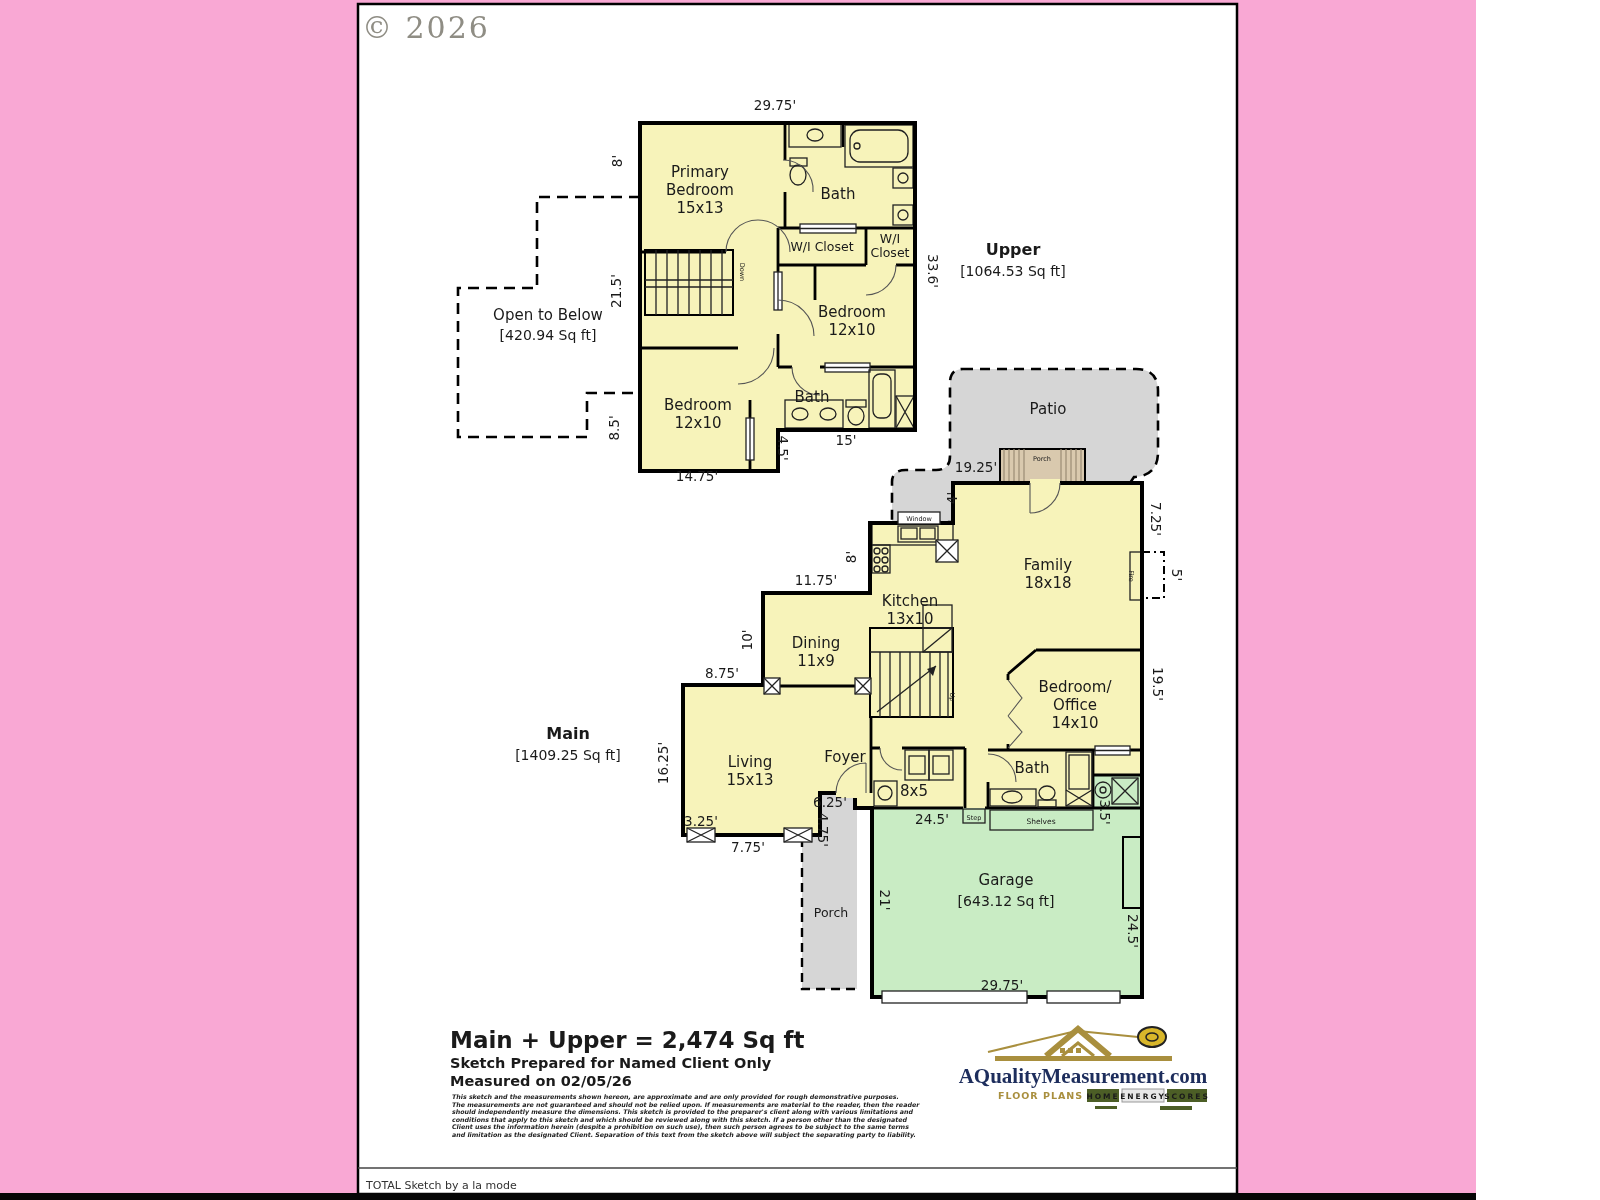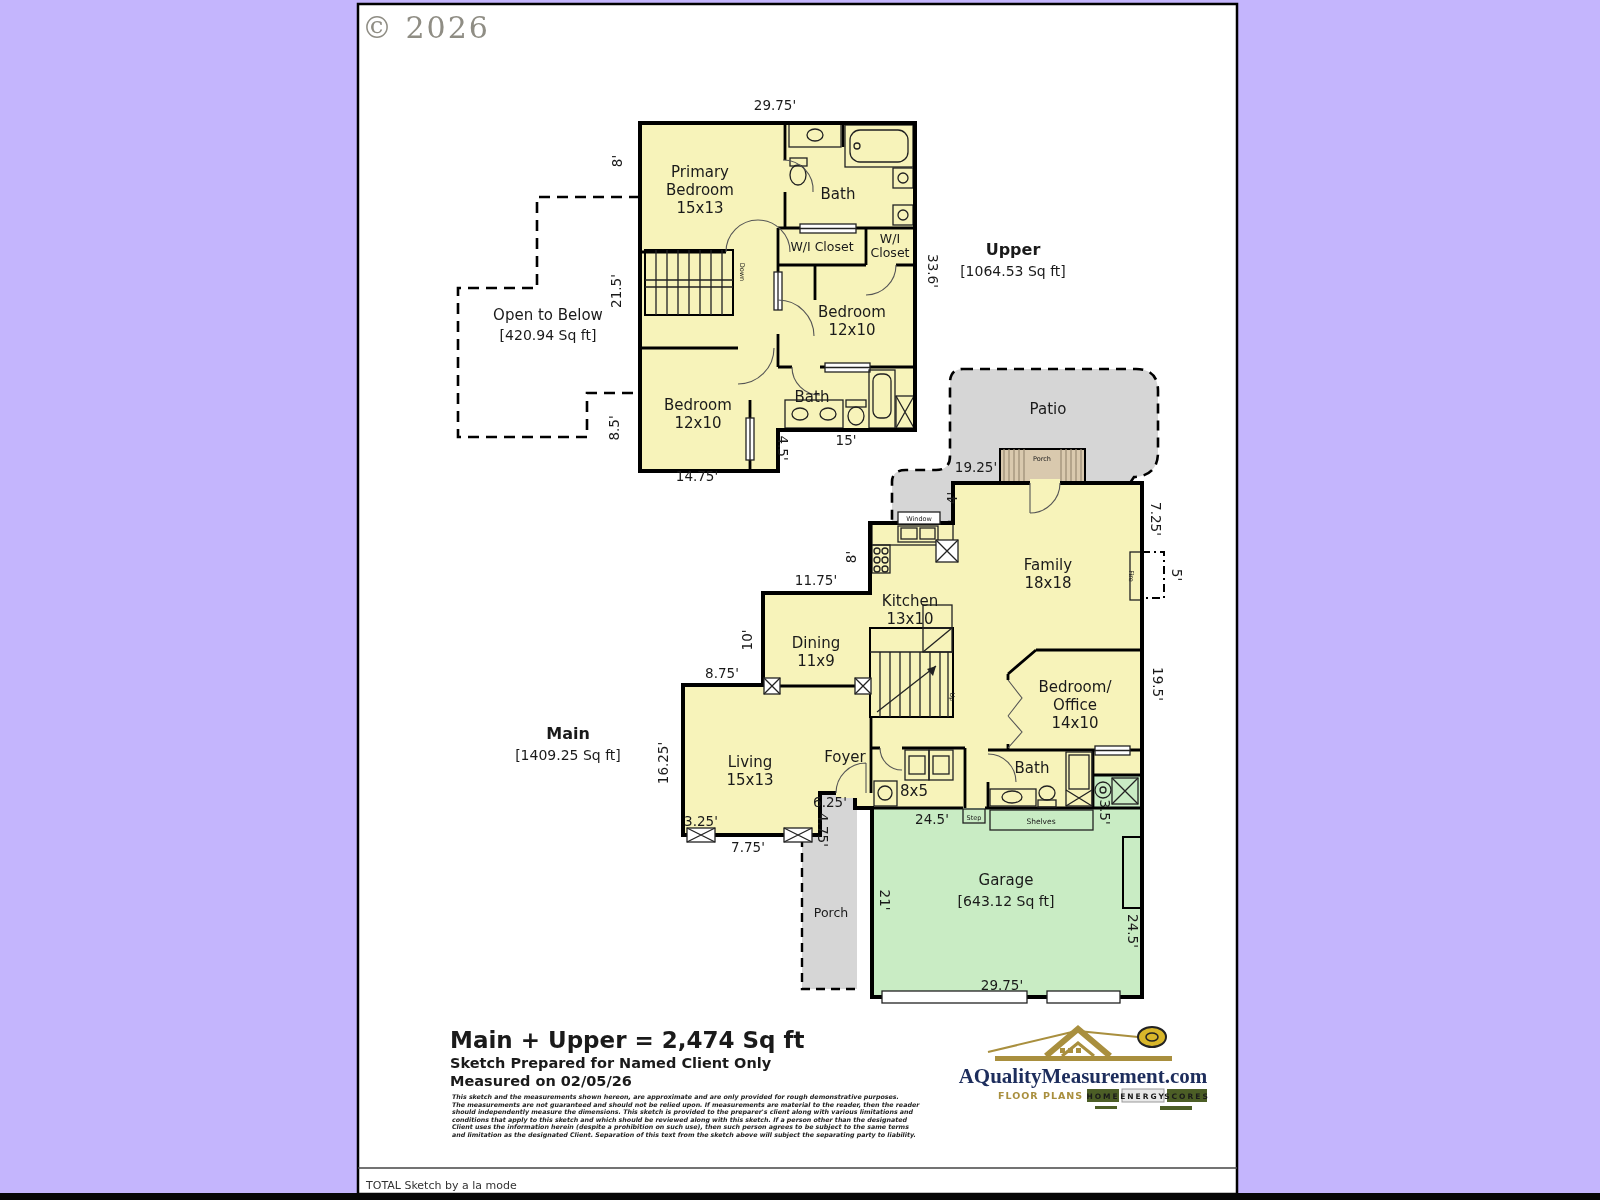--- a/index.html
+++ b/index.html
@@ -1,16 +1,16 @@
 <!DOCTYPE html>
 <html><head>
 <meta charset="utf-8">
 <style>
   html,body{margin:0;padding:0;background:#fff;}
-  .stage{position:relative;width:1600px;height:1200px;background:#c4b5fd;overflow:hidden;}
+  .stage{position:relative;width:1476px;height:1200px;background:#f9a8d4;overflow:hidden;}
   svg text{font-family:"DejaVu Sans","Liberation Sans",sans-serif;fill:#1a1a1a;}
   .rm{font-size:15px;text-anchor:middle;}
   .rm2{font-size:12.5px;text-anchor:middle;}
   .dim{font-size:13.5px;text-anchor:middle;}
   .tiny{font-size:6.5px;text-anchor:middle;}
   .tny8{font-size:7.5px;text-anchor:middle;}
   .flb{font-size:16px;font-weight:bold;text-anchor:middle;}
   .fla{font-size:14px;text-anchor:middle;}
   .wx{stroke:#000;stroke-width:4;fill:none;stroke-linejoin:miter;}
   .wi{stroke:#000;stroke-width:2.8;fill:none;}

